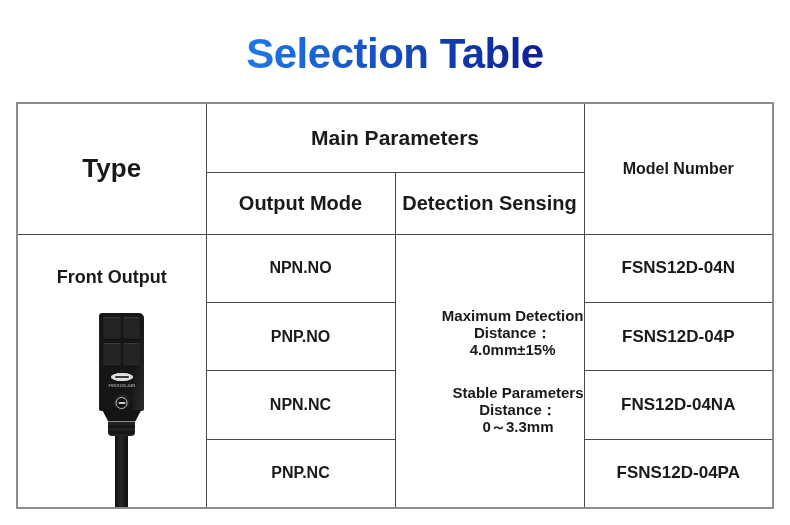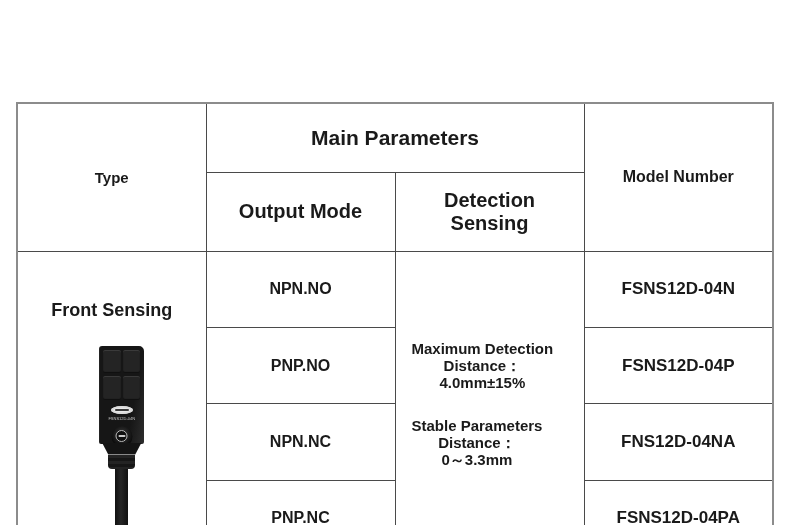--- a/index.html
+++ b/index.html
@@ -36,27 +36,27 @@
   table.sel {
     position: absolute; left: 16px; top: 102px;
     width: 758px; height: 406px;
     border-collapse: collapse; table-layout: fixed;
     border: 2px solid var(--outer-border);
   }
   table.sel td {
     border: 1.5px solid var(--inner-border);
     text-align: center; vertical-align: middle;
     font-weight: bold; color: var(--text);
-    padding: 16px;
+    padding: 0;
   }
   tr.r-head1 { height: 69px; }
   tr.r-head2 { height: 62px; }
   tr.r-body  { height: 68px; }
 
-  .h-type  { font-size: 15px; }
+  .h-type  { font-size: 26px; }
   .h-main  { font-size: 21px; }
   .h-sub   { font-size: 20px; }
   .h-model { font-size: 16px; }
   .cell-output { font-size: 16px; }
   .cell-model  { font-size: 17px; }
 
   
   .type-cell { vertical-align: top; }
   .type-wrap {
     height: 272px; display: flex; flex-direction: column; align-items: center;
@@ -122,48 +122,51 @@
     background-image: repeating-linear-gradient(180deg, #232323 0 3px, #161616 3px 6px);
   }
   .s-cable {
     width: 13px; flex: 1 1 auto; min-height: 58px;
     background: linear-gradient(90deg, #111 0%, #262626 45%, #111 100%);
   }
 
   
   .dd-cell { vertical-align: middle; }
   .dd-wrap {
-    display: flex; flex-direction: column; align-items: flex-start;
+    display: flex; flex-direction: column; align-items: flex-end;
     justify-content: center; gap: 26px; height: 100%;
   }
   .dd-block { font-size: 15px; line-height: 17px; }
   .dd-block span { display: block; }
 </style>
 </head>
 <body>
 
 <div class="page">
 
+  <div class="title">
+    <span class="title-text">Selection Table</span>
+  </div>
 
   <table class="sel">
     <tbody>
         <tr class="r-head1">
       <td class="h-type" rowspan="2">Type</td>
       <td class="h-main" colspan="2">Main Parameters</td>
       <td class="h-model" rowspan="2">Model Number</td>
     </tr>
     <tr class="r-head2">
       <td class="h-sub">Output Mode</td>
       <td class="h-sub">Detection Sensing</td>
     </tr>
 
     <tr class="r-body">
       <td class="type-cell" rowspan="4">
         <div class="type-wrap">
-          <div class="front-label">Front Sensing</div>
+          <div class="front-label">Front Output</div>
           <div class="sensor">
             <div class="s-body">
               <div class="s-face">
                     <i></i>
                     <i></i>
                     <i></i>
                     <i></i>
                   </div>
               <div class="s-logo"></div>
               <div class="s-label">FSNS12D-04N</div>

